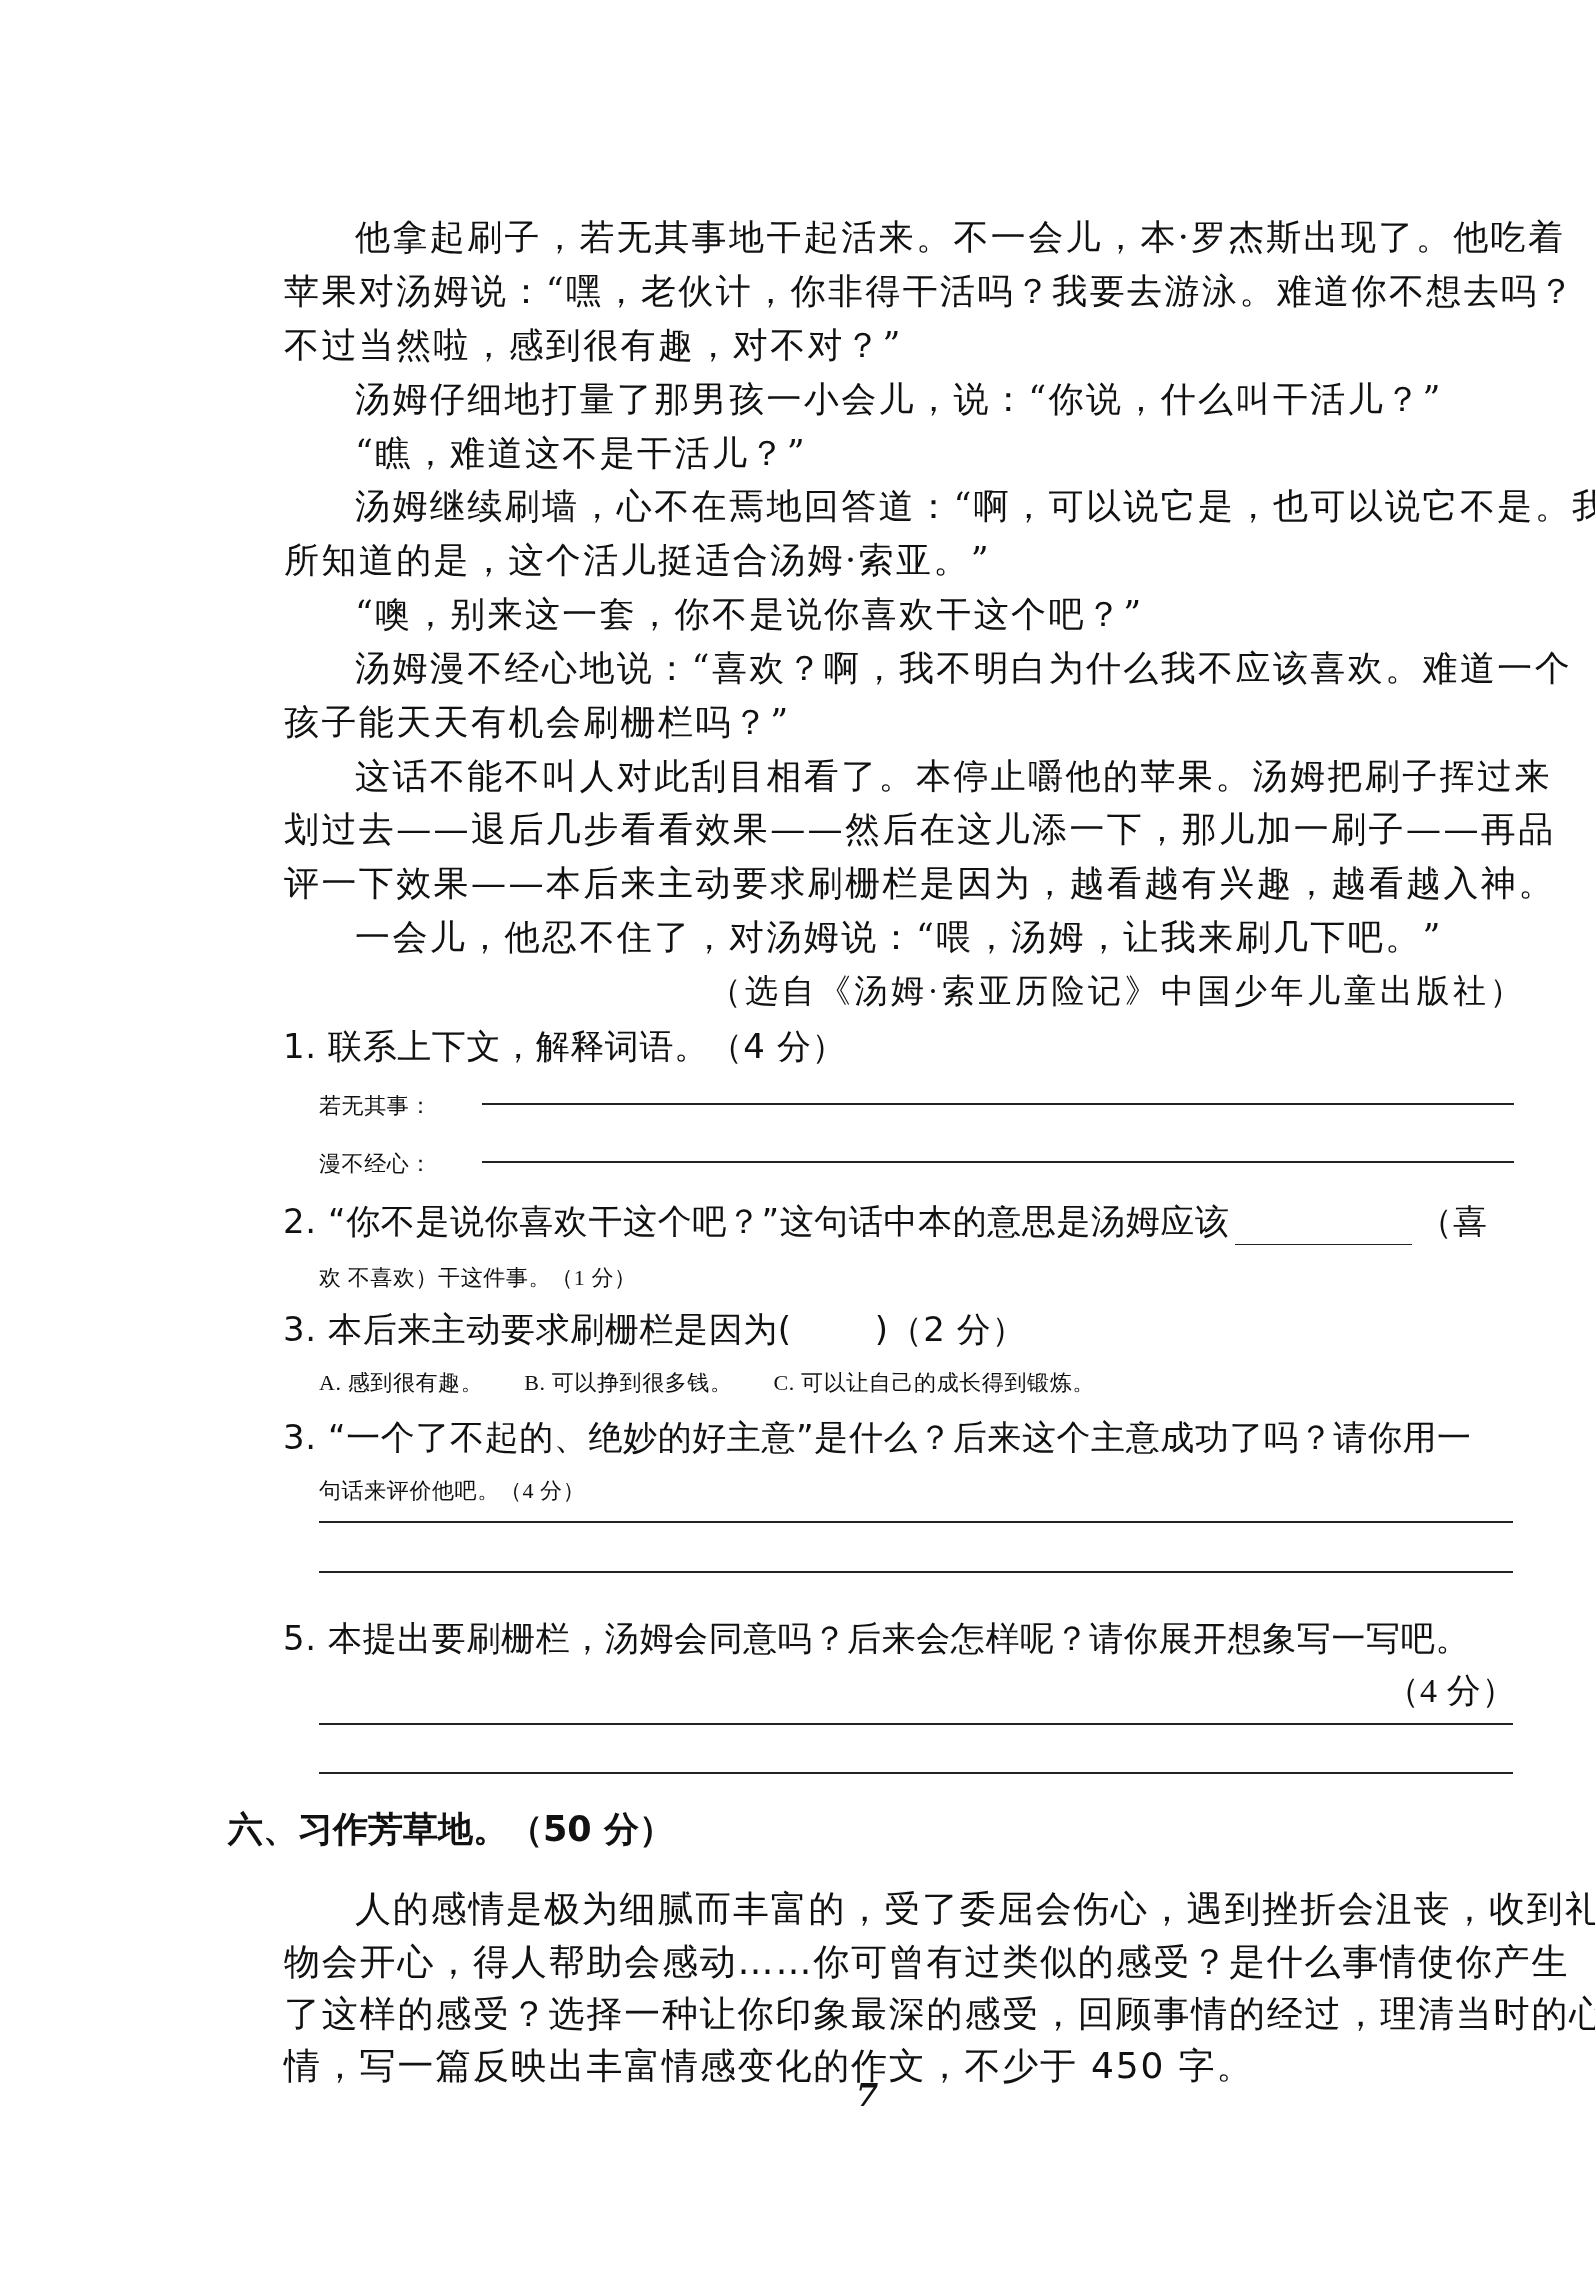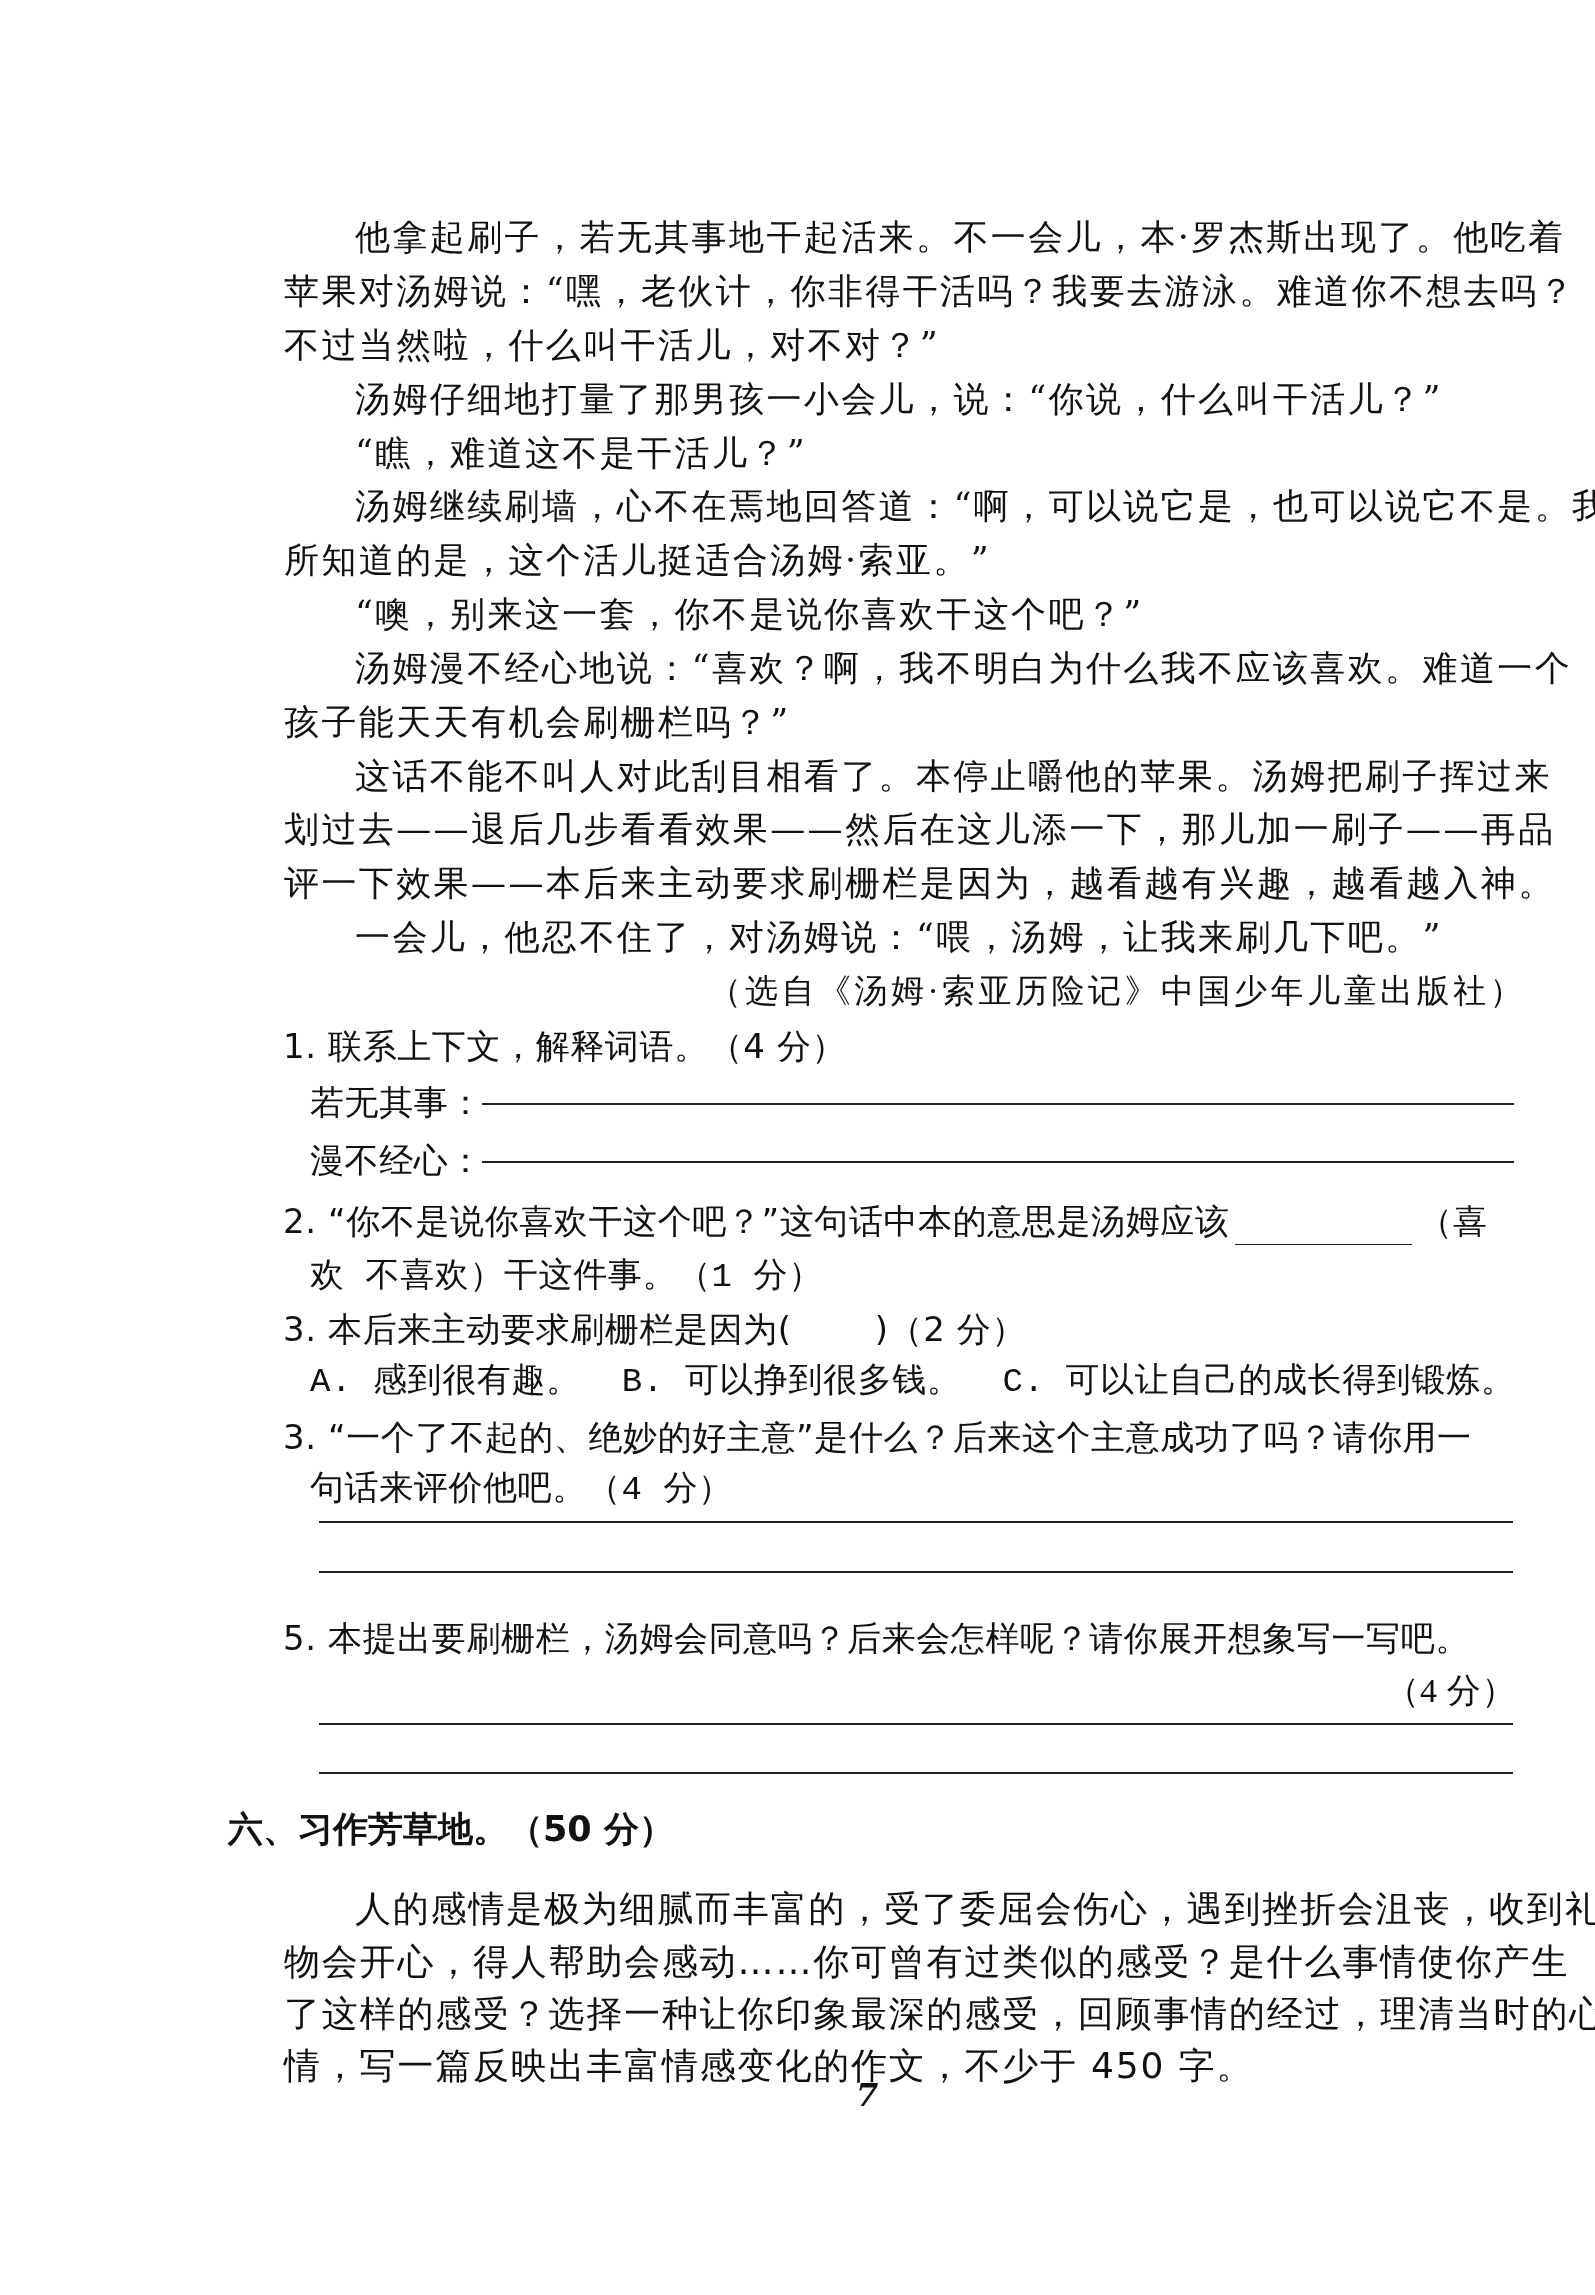--- a/index.html
+++ b/index.html
@@ -3,41 +3,41 @@
 <meta charset="utf-8">
 <style>
   html, body { margin:0; padding:0; background:#ffffff; }
   body { width:1596px; height:2295px; position:relative; overflow:hidden;
          font-family:"DejaVu Serif","Liberation Serif",serif; color:#111111; }
   .page { position:absolute; left:0; top:0; width:1596px; height:2295px; background:#ffffff; }
   .ln { position:absolute; font-size:35px; line-height:47px; white-space:nowrap; letter-spacing:2.4px;margin-top:24px; }
   .body { left:284px;text-align:center; }
   .indent { left:355px; }
   .q { left:283px; font-family:"DejaVu Sans","Liberation Sans",sans-serif; letter-spacing:0.6px; font-size:34px; }
-  .qi { left:310px; font-family:Liberation Mono, monospace; letter-spacing:0.6px; font-size:34px; }
+  .qi { left:319px; font-family:Liberation Serif, serif; letter-spacing:0.6px; font-size:22px; }
   .src { right:70px; font-family:Liberation Serif, serif; font-size:33px; letter-spacing:3.5px; }
   .rule { position:absolute; height:1.8px; background:#222222; }
   .heading { position:absolute; left:228px; font-family:"DejaVu Sans","Liberation Sans",sans-serif;
              font-weight:bold; font-size:35px; line-height:47px; white-space:nowrap; }
   .comp { font-family:"DejaVu Sans","Liberation Sans",sans-serif; font-size:36px; letter-spacing:1.8px; }
   .pagenum { position:absolute; left:856px; top:2076px; font-family:"DejaVu Serif","Liberation Serif",serif;
              font-weight:bold; font-style:italic; font-size:32px; }
   .blank-inline { display:inline-block; width:177px; border-bottom:1.8px solid #222; height:33px; vertical-align:bottom; margin:0 6px; }
   .paren-gap { display:inline-block; width:83px; }
   .opt { display:inline-block; margin-right:41px; }
 </style>
 </head>
 <body>
 
 <div class="page">
 
   <div>
     <div class="ln indent" style="top:190px">他拿起刷子，若无其事地干起活来。不一会儿，本·罗杰斯出现了。他吃着</div>
     <div class="ln body" style="top:244px">苹果对汤姆说：“嘿，老伙计，你非得干活吗？我要去游泳。难道你不想去吗？</div>
-    <div class="ln body" style="top:298px">不过当然啦，什么叫干活儿，对不对？”</div>
+    <div class="ln body" style="top:298px">不过当然啦，感到很有趣，对不对？”</div>
 
     <div class="ln indent" style="top:352px">汤姆仔细地打量了那男孩一小会儿，说：“你说，什么叫干活儿？”</div>
     <div class="ln indent" style="top:406px">“瞧，难道这不是干活儿？”</div>
 
     <div class="ln indent" style="top:459px">汤姆继续刷墙，心不在焉地回答道：“啊，可以说它是，也可以说它不是。我</div>
     <div class="ln body" style="top:513px">所知道的是，这个活儿挺适合汤姆·索亚。”</div>
 
     <div class="ln indent" style="top:567px">“噢，别来这一套，你不是说你喜欢干这个吧？”</div>
 
     <div class="ln indent" style="top:621px">汤姆漫不经心地说：“喜欢？啊，我不明白为什么我不应该喜欢。难道一个</div>

